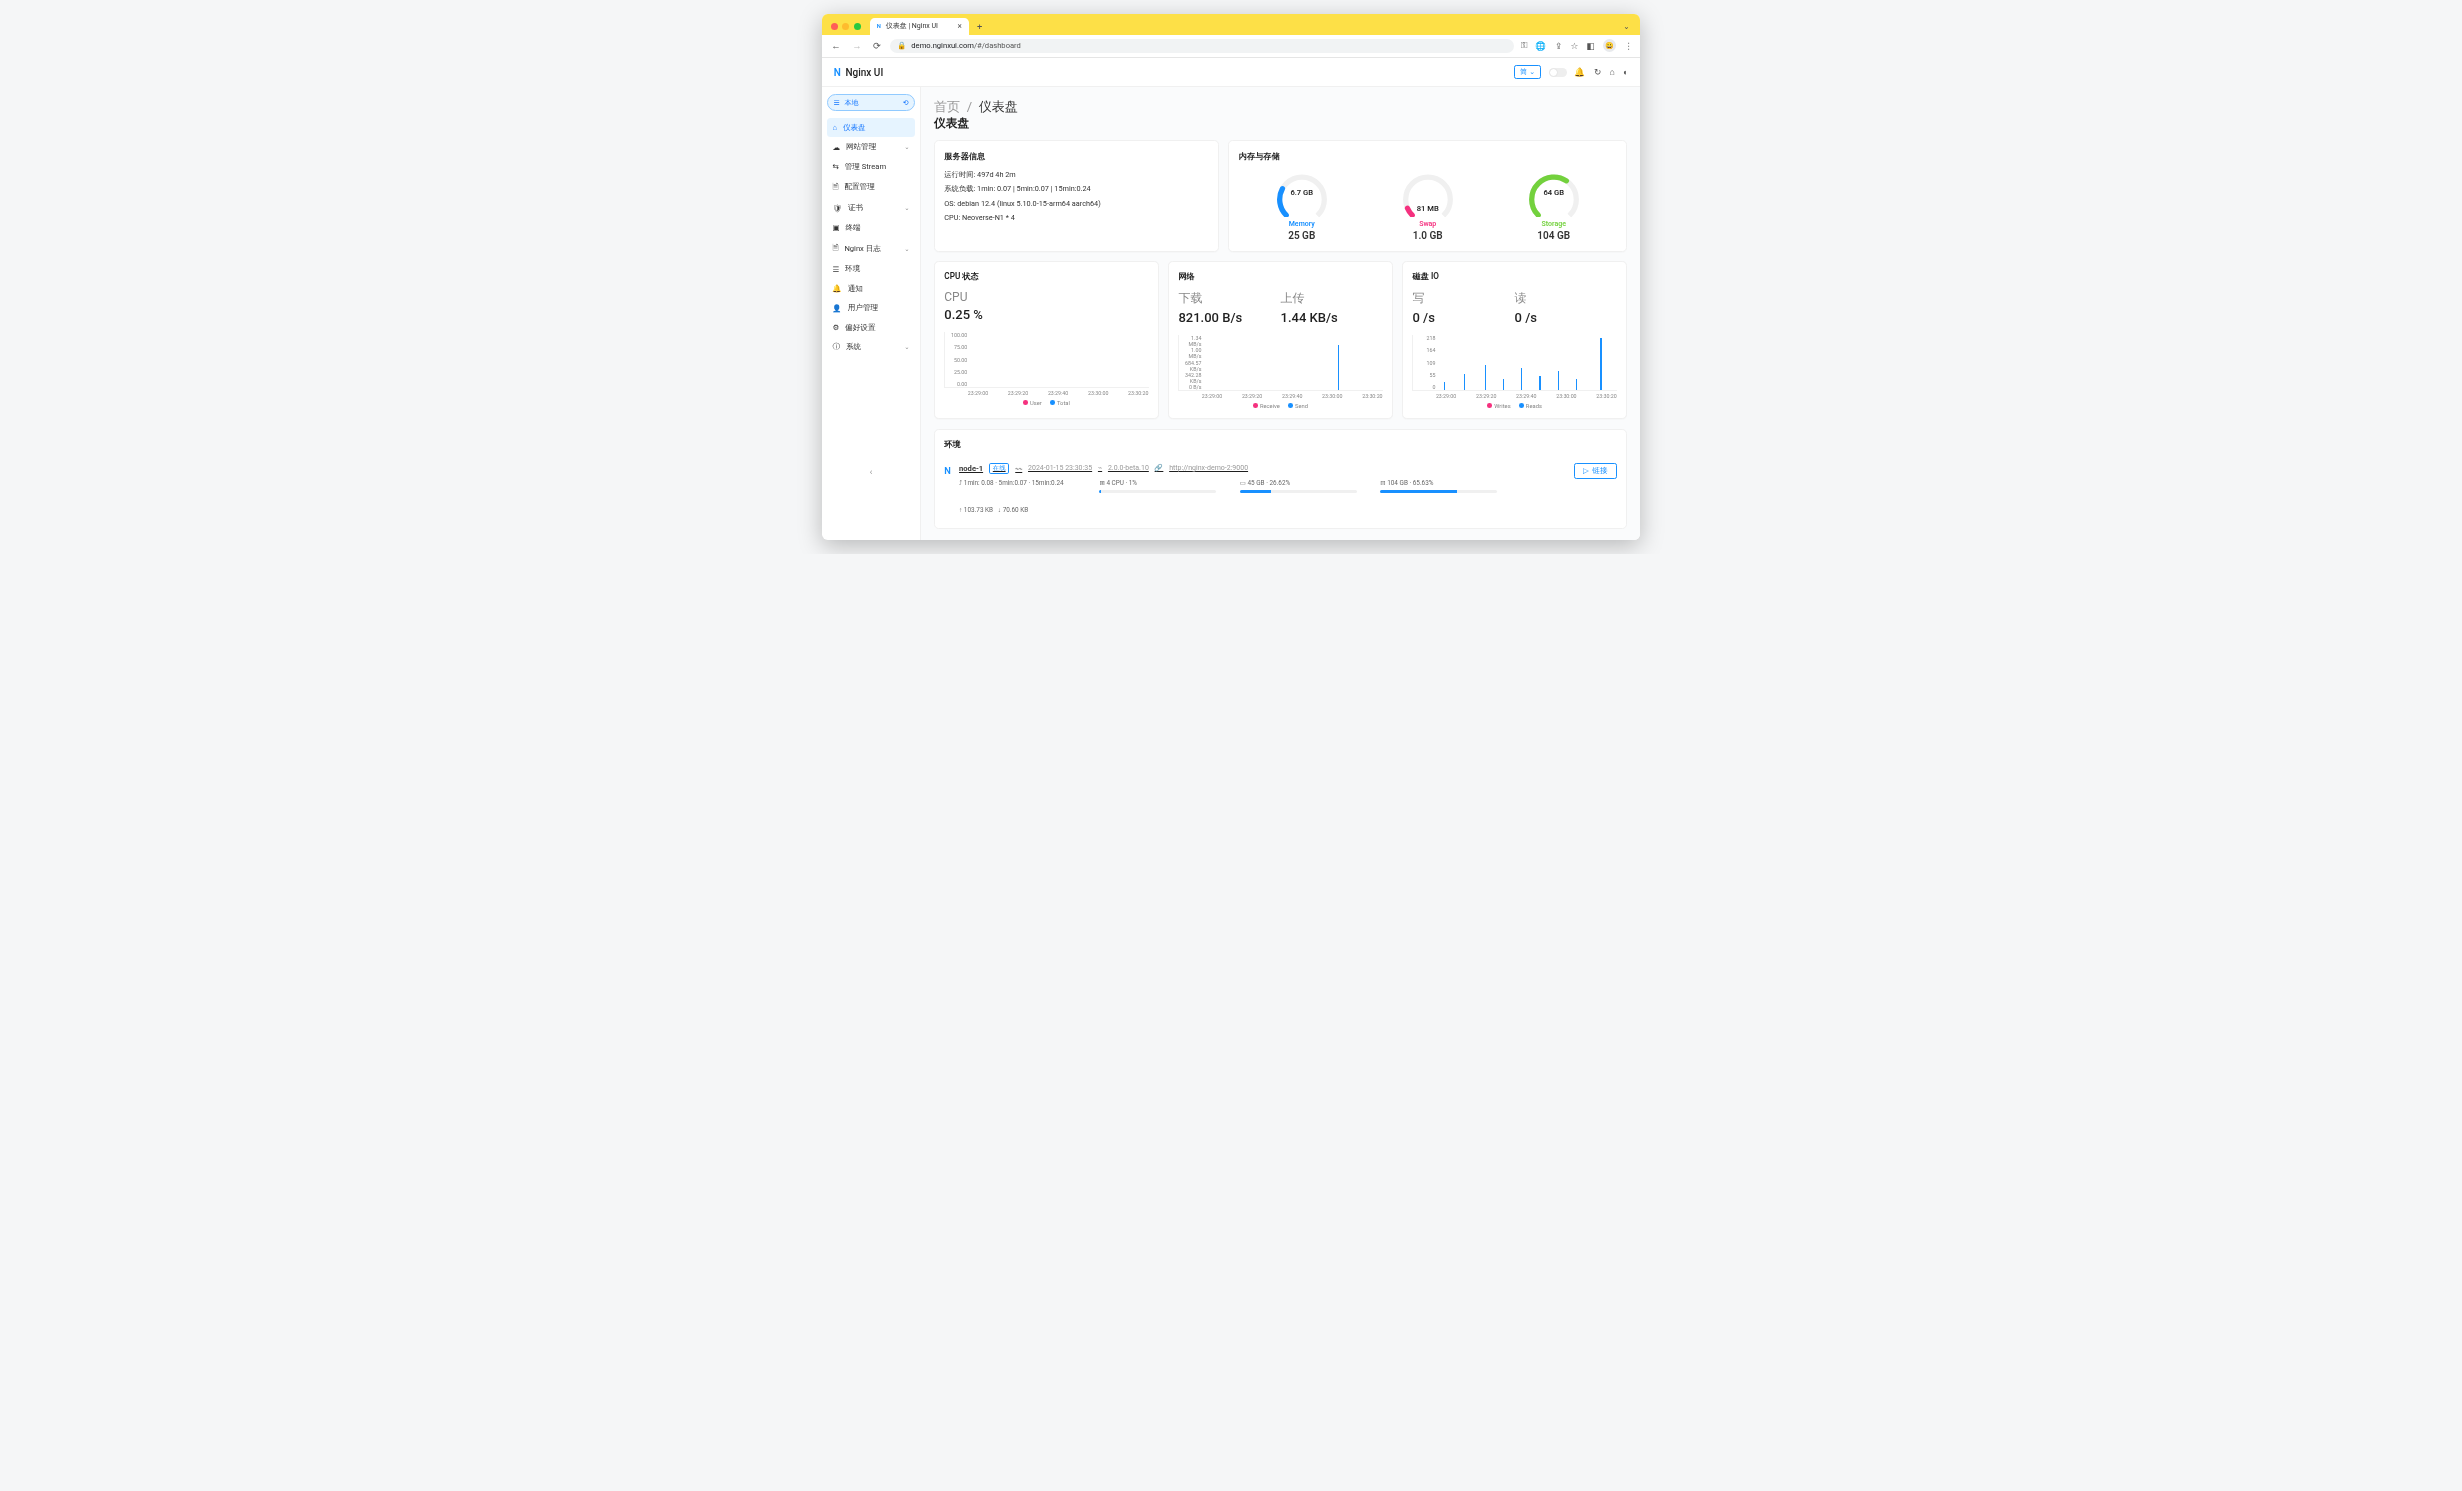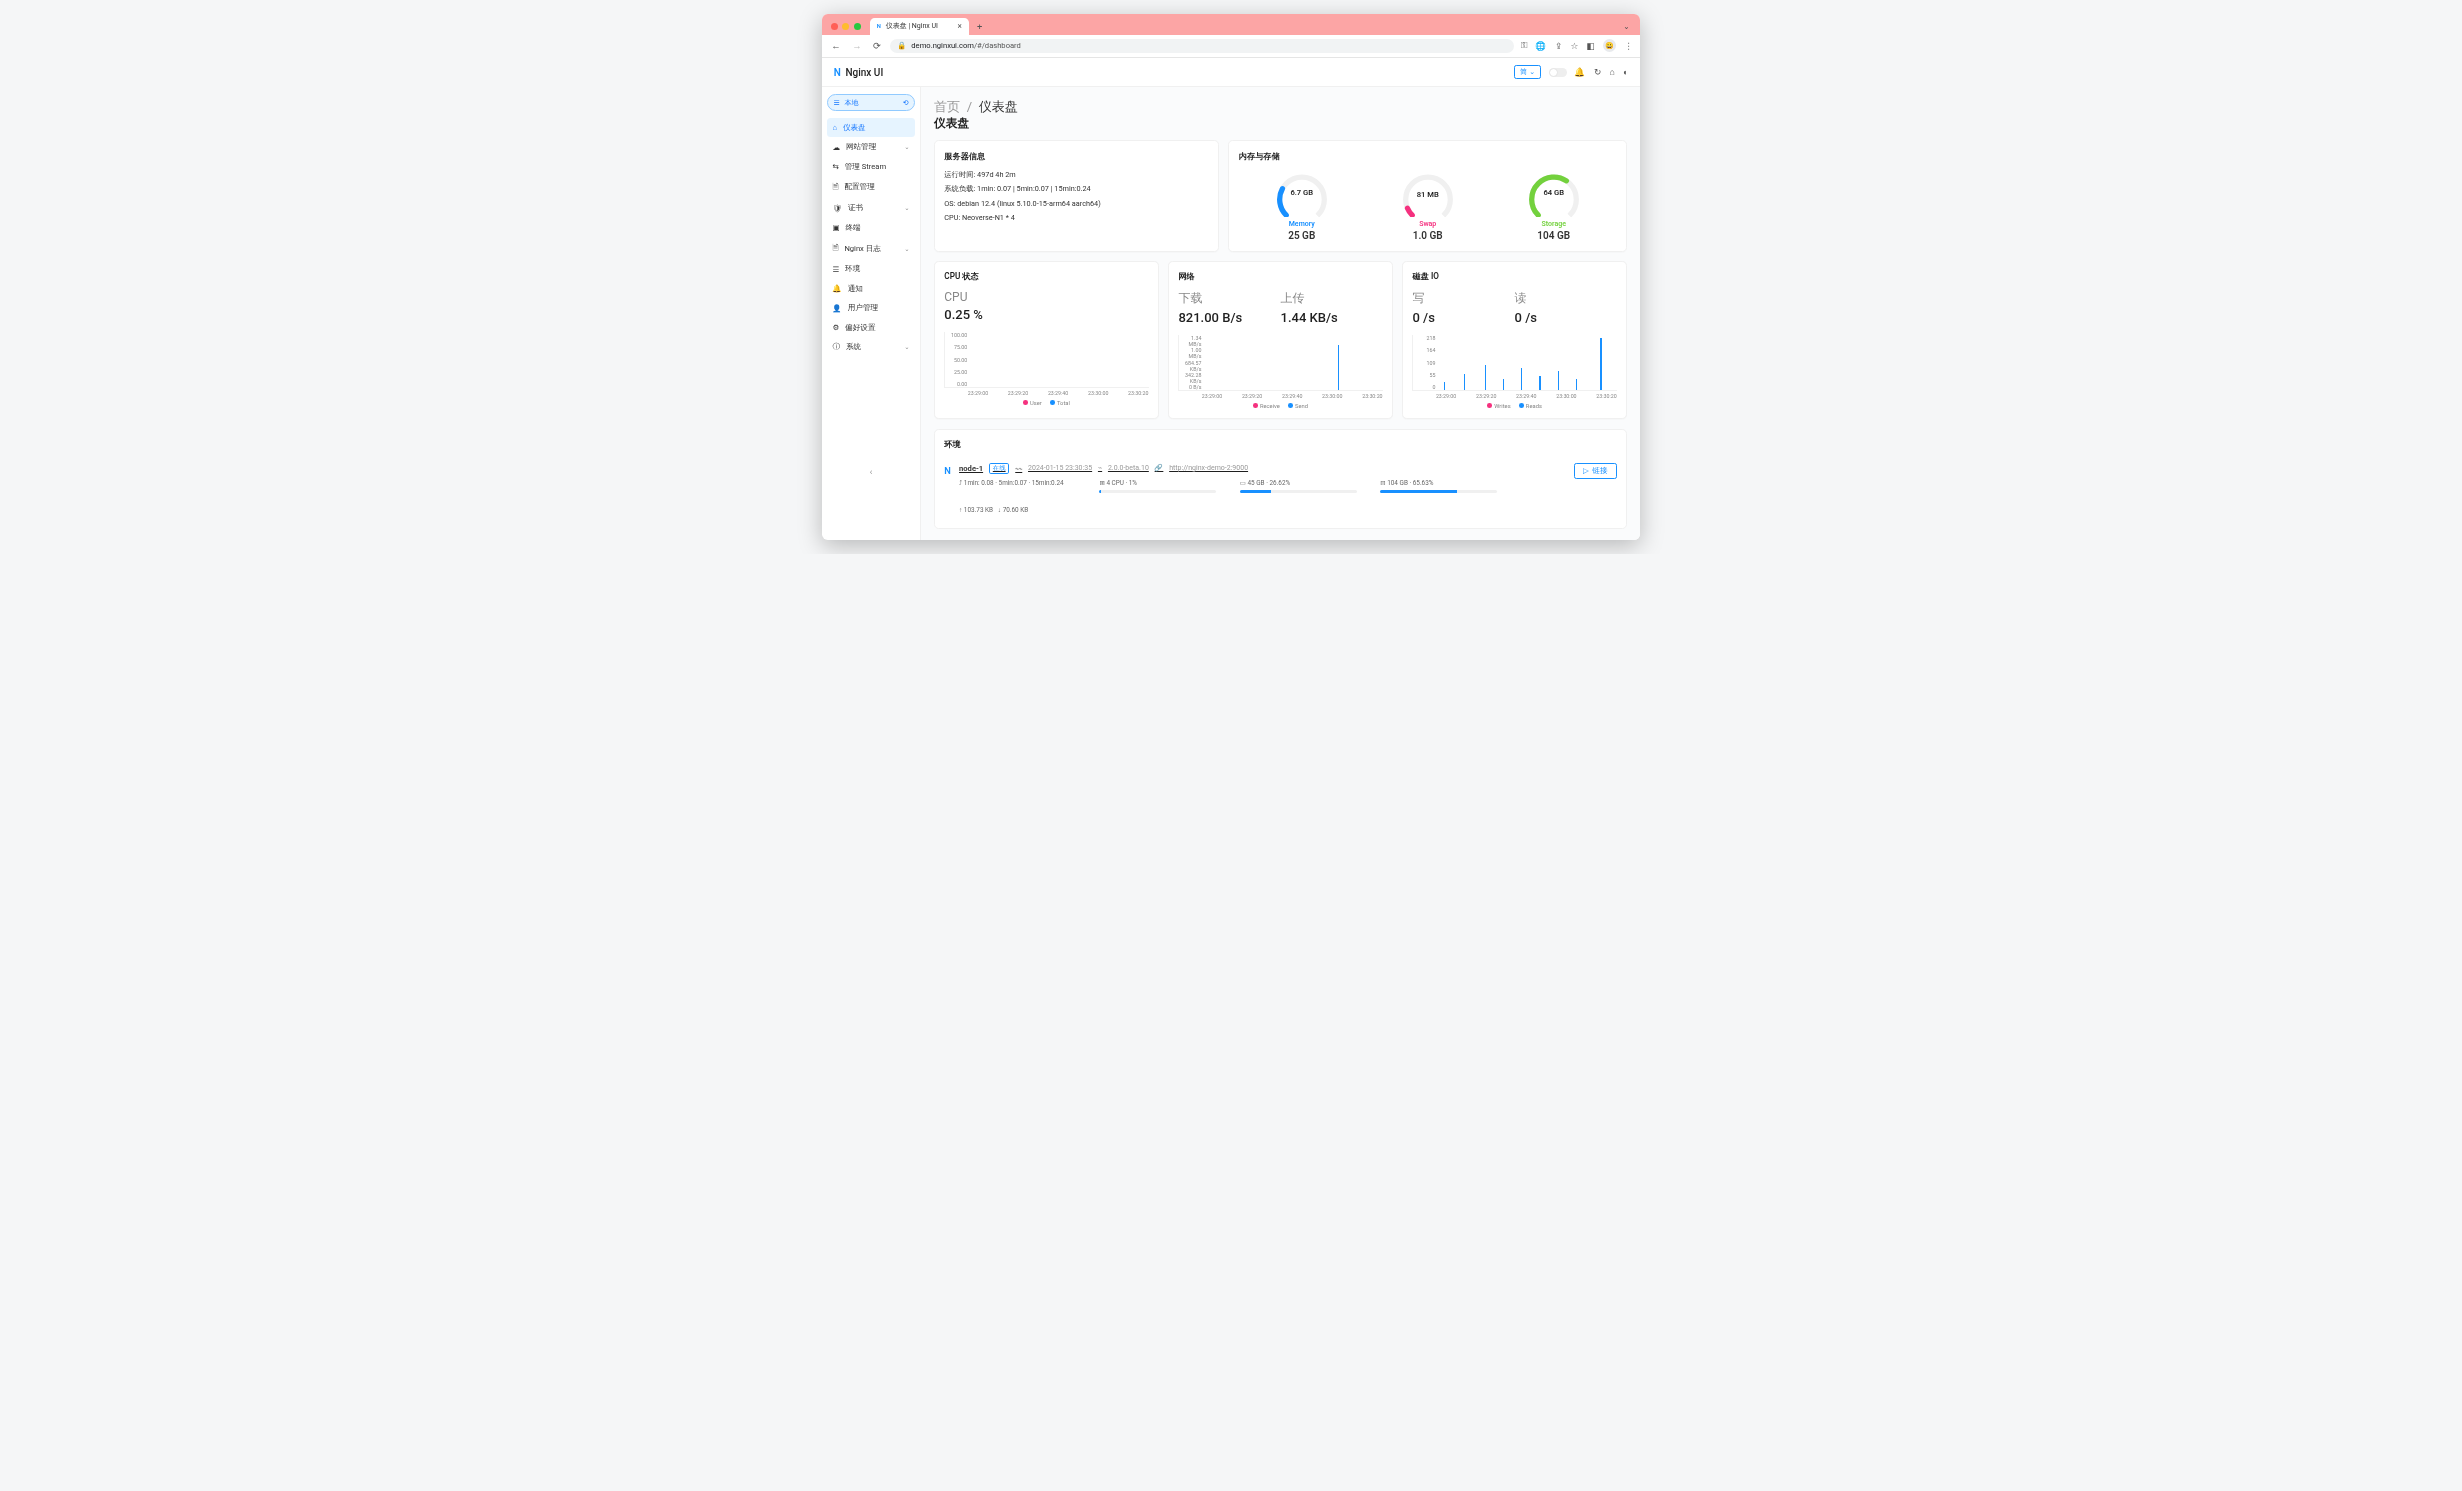--- a/index.html
+++ b/index.html
@@ -1,20 +1,20 @@
 <!DOCTYPE html>
 <html style="font-size:9.3px"><head>
 <meta charset="utf-8">
 <style>
 * { box-sizing: border-box; margin: 0; padding: 0; }
 body { font-family: -apple-system, BlinkMacSystemFont, "Segoe UI", Roboto, sans-serif; background: #f5f6f7; color: #1f1f1f; font-size: 7.6px; }
 .browser-window { width: 818px; margin: 14px auto; background: #fff; border-radius: 5.8px; box-shadow: 0 5.8px 23.4px rgba(0,0,0,.25); overflow: hidden; }
 
 
-.browser-top { background:#fca5a5; }
+.browser-top { background:#fde047; }
 .tab-strip { display:flex; align-items:center; padding:3.5px 4.7px 0; gap:3.5px; }
 .traffic-lights { display:flex; gap:4.1px; padding:0 5.8px 0 4.7px; }
 .tl { width:7px; height:7px; border-radius:50%; }
 .tl.red{background:#ff5f57;} .tl.yellow{background:#febc2e;} .tl.green{background:#28c840;}
 .browser-tab { display:flex; align-items:center; gap:4.7px; background:#fff; padding:3.5px 7px; border-radius:4.7px 4.7px 0 0; font-size:7px; color:#333; width:99px;}
 .browser-tab .favicon{color:#1890ff;font-weight:600;font-size:5.8px;}
 .browser-tab .tab-close{margin-left:auto;color:#555;font-size:8.2px;line-height:1;}
 .new-tab{color:#555;padding:2.3px 4.7px;font-size:9.3px;}
 .tab-caret{margin-left:auto;padding-right:5.8px;color:#555;}
 .address-bar{display:flex;align-items:center;gap:7px;padding:3.5px 7px;background:#fff;border-bottom:0.6px solid #e5e5e5;}
@@ -247,21 +247,21 @@
                     <circle r="38" fill="none" stroke="#1890ff" stroke-width="9" stroke-dasharray="48.34911093874692 238.76104167282426" transform="rotate(135)" stroke-linecap="round"></circle>
                   </g>
                 </svg><div style="position:absolute;top:18.7px;width:100%">
                   <div class="gauge-val">6.7 GB</div>
                 </div><div class="gauge-label" style="color:#1890ff">Memory</div><div class="gauge-sub">25 GB</div></div>
               <div class="gauge"><svg viewBox="0 0 100 80">
                   <g transform="translate(50,50)">
                     <circle r="38" fill="none" stroke="#f0f0f0" stroke-width="9" stroke-dasharray="179.0707812546182 238.76104167282426" transform="rotate(135)"></circle>
                     <circle r="38" fill="none" stroke="#f5317f" stroke-width="9" stroke-dasharray="14.325662500369456 238.76104167282426" transform="rotate(135)" stroke-linecap="round"></circle>
                   </g>
-                </svg><div style="position:absolute;top:20px;width:100%">
+                </svg><div style="position:absolute;top:34px;width:100%">
                   <div class="gauge-val">81 MB</div>
                 </div><div class="gauge-label" style="color:#f5317f">Swap</div><div class="gauge-sub">1.0 GB</div></div>
               <div class="gauge"><svg viewBox="0 0 100 80">
                   <g transform="translate(50,50)">
                     <circle r="38" fill="none" stroke="#f0f0f0" stroke-width="9" stroke-dasharray="179.0707812546182 238.76104167282426" transform="rotate(135)"></circle>
                     <circle r="38" fill="none" stroke="#73d13d" stroke-width="9" stroke-dasharray="111.02388437786328 238.76104167282426" transform="rotate(135)" stroke-linecap="round"></circle>
                   </g>
                 </svg><div style="position:absolute;top:18.7px;width:100%">
                   <div class="gauge-val">64 GB</div>
                 </div><div class="gauge-label" style="color:#73d13d">Storage</div><div class="gauge-sub">104 GB</div></div>

